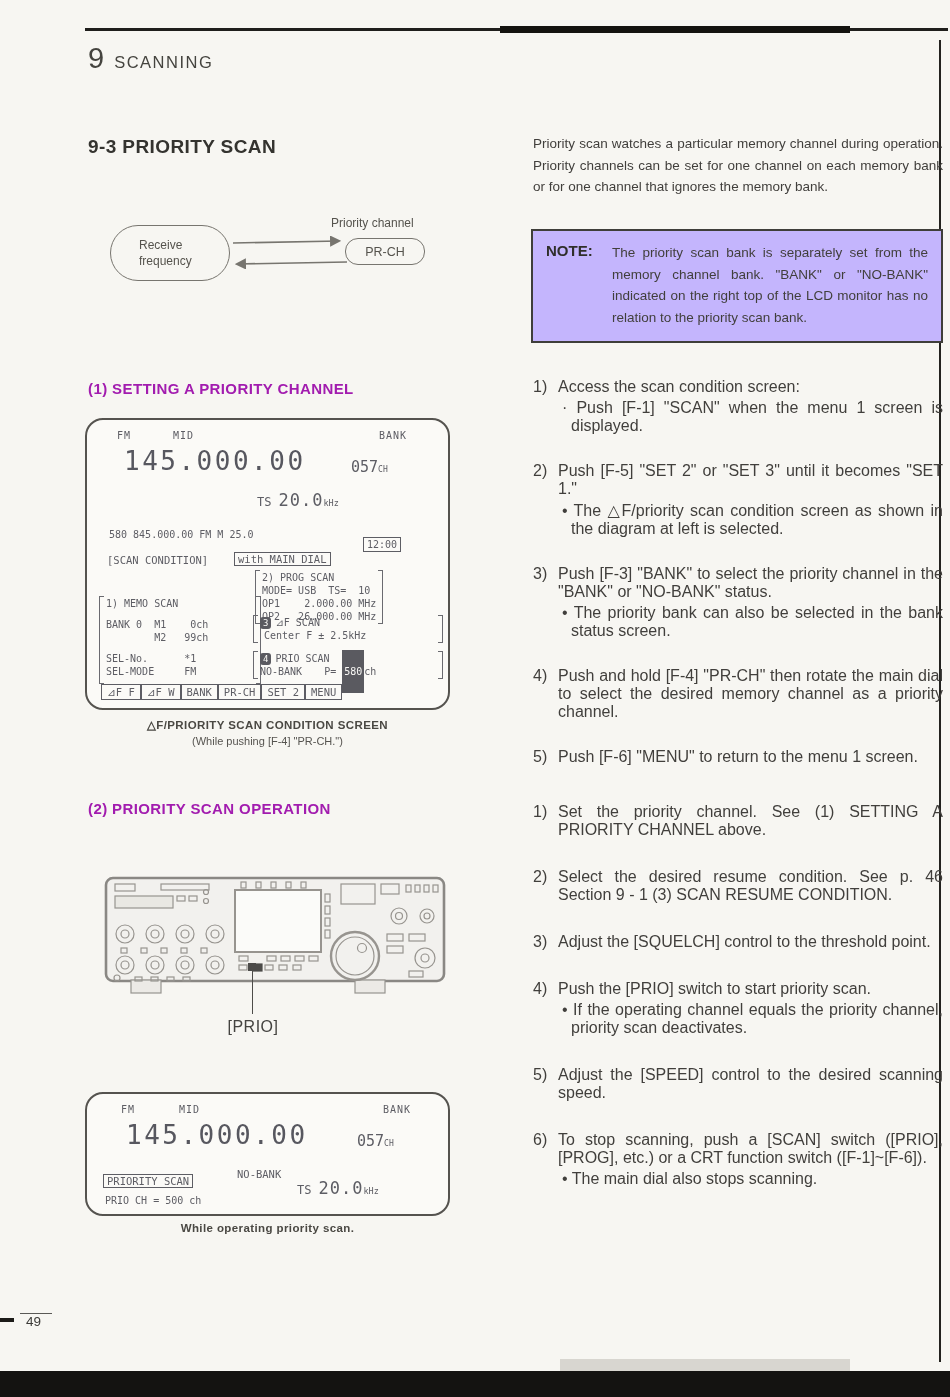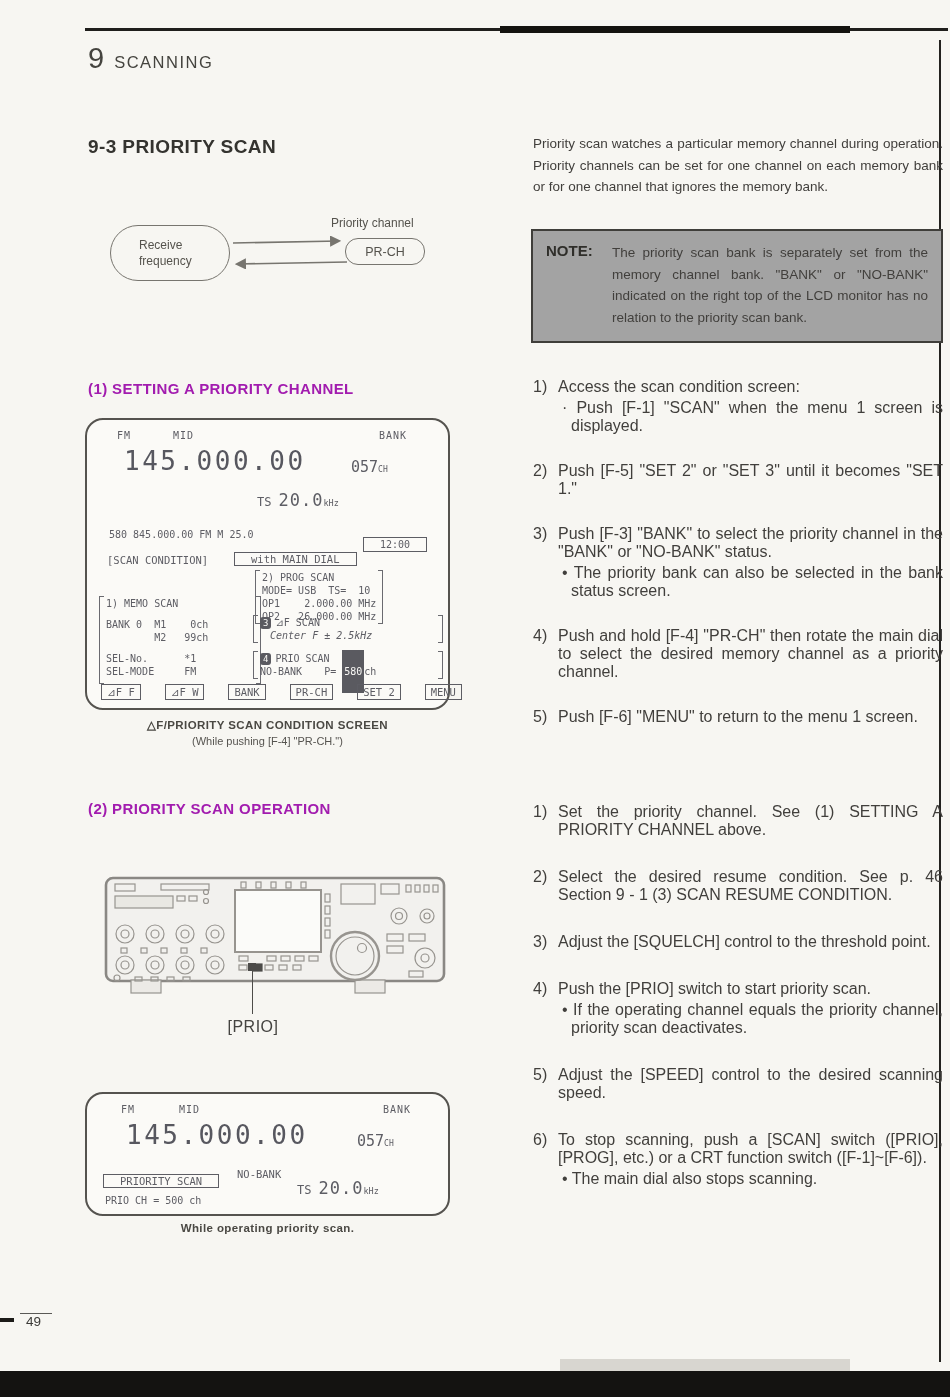--- a/index.html
+++ b/index.html
@@ -39,47 +39,47 @@
      background:#fbfaf7;font-family:"DejaVu Sans Mono",monospace;color:#5d5d64;box-sizing:border-box;}
   .lcd1{top:418px;height:292px;}
   .lcd2{top:1092px;height:124px;}
   .lcd .abs{position:absolute;}
   .st{font-size:10px;letter-spacing:1px;}
   .freq{font-size:26px;letter-spacing:2.5px;color:#57575f;margin-left:11px;}
   .chn{font-size:15px;}  .chn .un{font-size:8px;}
   .ts .lab{font-size:12px;margin-right:7px;} .ts .val{font-size:17px;letter-spacing:1px;} .ts .un{font-size:8.5px;}
   .mono10{font-size:10px;line-height:13px;}
   .mono105{font-size:10.5px;}
-  .boxed{border:1px solid #5d5d64;padding:0 16px;}
+  .boxed{border:1px solid #5d5d64;padding:0 3px;}
   .pre{white-space:pre;}
   .brk{position:relative;padding:1px 7px;}
   .brk::before{content:"";position:absolute;left:0;top:0;bottom:0;width:4px;
      border-left:1px solid #6a6a70;border-top:1px solid #6a6a70;border-bottom:1px solid #6a6a70;}
   .brk::after{content:"";position:absolute;right:0;top:0;bottom:0;width:4px;
      border-right:1px solid #6a6a70;border-top:1px solid #6a6a70;border-bottom:1px solid #6a6a70;}
   .badge{display:inline-block;background:#5a5a60;color:#faf9f6;border-radius:3px;
      font-size:9px;padding:0 3px;margin-right:4px;line-height:12px;}
   .inv{background:#5a5a60;color:#faf9f6;padding:16px 2px;}
-  .fkeys{display:flex;justify-content:space-between;width:361px;}
+  .fkeys{display:flex;justify-content:flex-start;width:361px;}
   .fkey{border:1.5px solid #5d5d64;padding:1px 5px;font-size:10.5px;}
   
   .caption{position:absolute;left:85px;width:365px;text-align:center;color:#4a4843;}
   .cap-strong{font-size:11.5px;font-weight:700;letter-spacing:.4px;text-align:center;}
   .cap-sub{font-size:11px;margin-top:3px;color:#565450;}
   
   .radio{position:absolute;left:103px;top:872px;}
   .callout-line{position:absolute;left:252px;top:966px;width:0;height:48px;border-left:1.6px solid #4d4c49;}
   .callout-dot{position:absolute;left:248px;top:963px;width:8px;height:8px;background:#4c4b49;}
   .prio-label{position:absolute;left:212px;top:1018px;width:82px;text-align:center;
      font-size:16px;letter-spacing:.5px;color:#444340;}
   
   .rcol{position:absolute;left:533px;width:410px;font-size:13.5px;line-height:1.6;text-align:justify;}
   .intro{top:133px;}
   .notebox{position:absolute;left:531px;top:229px;width:412px;box-sizing:border-box;
-     border:2.5px solid #3f3e3a;background:#a3a3a3;padding:11px 13px 13px 13px;display:flex;}
+     border:2.5px solid #3f3e3a;background:#c4b5fd;padding:11px 13px 13px 13px;display:flex;}
   .notebox .nlabel{width:66px;flex:none;font-weight:700;font-size:15px;color:#2f2e2a;}
   .notebox .ntext{flex:1;font-size:13.5px;line-height:1.6;text-align:justify;color:#413f3c;}
   .steps{position:absolute;left:533px;width:410px;}
   .steps1{top:378px;}
   .steps2{top:803px;}
   .step{display:flex;margin-bottom:27px;}
   .step .n{width:25px;flex:none;}
   .step .b{flex:1;text-align:justify;}
   .sub,.bul{padding-left:13px;text-indent:-9px;margin-top:3px;}
   .steps2 .step{margin-bottom:29px;}
@@ -142,21 +142,21 @@
   <div class="abs brk" style="left:12px;top:176px;width:148px;height:86px;">
     <div class="mono10">1) MEMO SCAN</div>
     <div class="mono10 pre" style="margin-top: 8px; white-space: pre;">BANK 0  M1    0ch
         M2   99ch</div>
     <div class="mono10 pre" style="margin-top: 8px; white-space: pre;">SEL-No.      *1
 SEL-MODE     FM</div>
   </div>
 
   <div class="abs brk" style="left:166px;top:195px;width:176px;">
     <div class="mono10"><span class="badge">3</span><span>⊿F SCAN</span></div>
-    <div class="mono10" style="padding-left:10px;font-style:italic;">Center F ± 2.5kHz</div>
+    <div class="mono10" style="padding-left:4px;">Center F ± 2.5kHz</div>
   </div>
 
   <div class="abs brk" style="left:166px;top:231px;width:176px;">
     <div class="mono10"><span class="badge">4</span><span>PRIO SCAN</span></div>
     <div class="mono10"><span>NO-BANK</span><span style="margin-left:22px;">P=</span> <span class="inv">580</span><span>ch</span></div>
   </div>
 
   <div class="abs fkeys" style="left:14px;top:264px;">
     <span class="fkey">⊿F F</span>
     <span class="fkey">⊿F W</span>
@@ -285,20 +285,21 @@
 <div class="steps steps1">
   <div class="step">
     <div class="n">1)</div>
     <div class="b"><span>Access the scan condition screen:</span>
       <div class="sub">· Push [F-1] "SCAN" when the menu 1 screen is displayed.</div>
     </div>
   </div>
   <div class="step">
     <div class="n">2)</div>
     <div class="b"><span>Push [F-5] "SET 2" or "SET 3" until it becomes "SET 1."</span>
+      <div class="bul">• The △F/priority scan condition screen as shown in the diagram at left is selected.</div>
     </div>
   </div>
   <div class="step">
     <div class="n">3)</div>
     <div class="b"><span>Push [F-3] "BANK" to select the priority channel in the "BANK" or "NO-BANK" status.</span>
       <div class="bul">• The priority bank can also be selected in the bank status screen.</div>
     </div>
   </div>
   <div class="step">
     <div class="n">4)</div>

